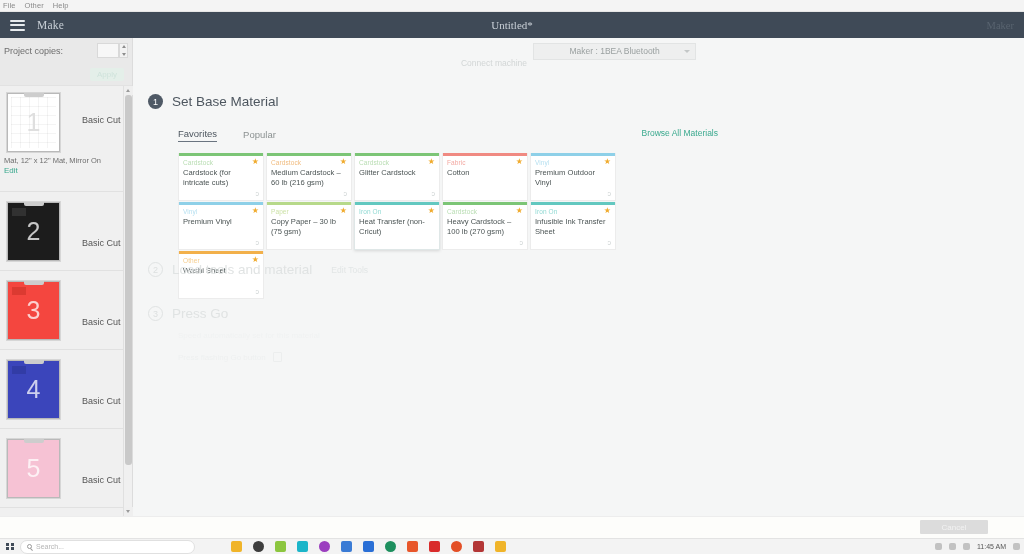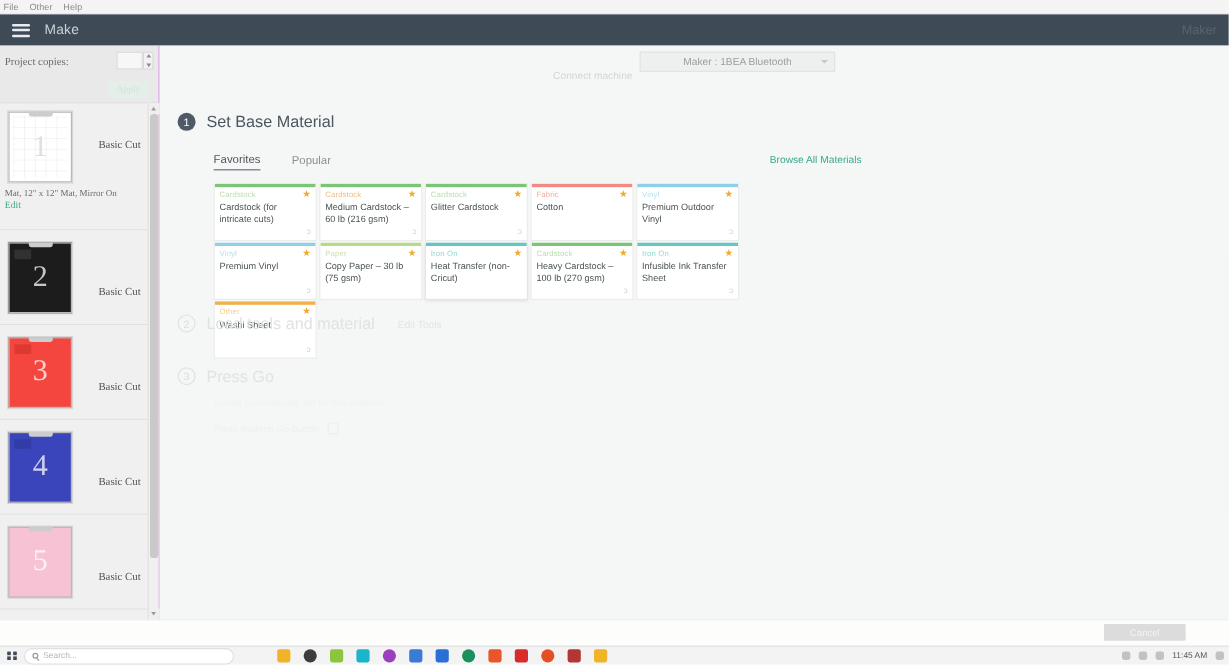--- a/index.html
+++ b/index.html
@@ -17,41 +17,41 @@
   .menubar{
     position:absolute; top:0; left:0; width:1024px; height:12px;
     background:#f4f4f4; border-bottom:1px solid #e6e6e6;
     display:flex; align-items:center; padding-left:3px; gap:9px;
   }
   .menubar span{ font-size:7.5px; color:#8a8a8a; letter-spacing:.1px;}
 
   
   .titlebar{
     position:absolute; top:12px; left:0; width:1024px; height:26px;
-    background:#3f4a57; display:flex; align-items:center;
+    background:#3f4a57; display:flex; align-items:center;font-family:Liberation Serif, serif;
   }
   .hamb{ width:34px; height:26px; display:flex; align-items:center; justify-content:center; cursor:pointer;}
   .hamb i{ display:block; width:15px; height:11px; position:relative;}
   .hamb i::before,.hamb i::after,.hamb i em{
     content:""; position:absolute; left:0; width:15px; height:2px; background:#e8ecef; border-radius:1px;
   }
   .hamb i::before{top:0;} .hamb i em{top:4.5px; display:block;} .hamb i::after{top:9px;}
   .make-lbl{ color:#c9d0d7; font-size:11.5px; margin-left:3px; letter-spacing:.2px;}
   .doc-title{
     position:absolute; left:0; right:0; text-align:center;
     color:#c9d0d7; font-size:11px; pointer-events:none;
   }
   .tr-maker{
     position:absolute; right:10px; color:#58636f; font-size:10.5px;
   }
 
   
   .leftpanel{
     position:absolute; top:38px; left:0; width:133px; height:478px;
-    background:#d946ef; border-right:1px solid #dcdcdc;font-family:Liberation Serif, serif;
+    background:#14532d; border-right:1px solid #dcdcdc;
   }
   .copies-row{
     height:48px; background:#e9e9e9; position:relative; border-bottom:1px solid #e2e2e2;
   }
   .copies-lbl{ position:absolute; left:4px; top:8px; font-size:9px; color:#6e6e6e;}
   .spin{
     position:absolute; right:13px; top:5px; width:22px; height:15px;
     background:#f7f7f7; border:1px solid #d9d9d9;
   }
   .spin-arrows{
@@ -220,20 +220,21 @@
     <span>Help</span>
   </div>
 
   <div class="titlebar">
     <div class="hamb">
         <i>
           <em></em>
         </i>
       </div>
     <span class="make-lbl">Make</span>
+    <span class="doc-title">Untitled*</span>
     <span class="tr-maker">Maker</span>
   </div>
 
   <div class="leftpanel">
     <div class="copies-row">
       <span class="copies-lbl">Project copies:</span>
       <div class="spin"></div>
       <div class="spin-arrows">
           <b class="up"></b>
           <b class="dn"></b>

